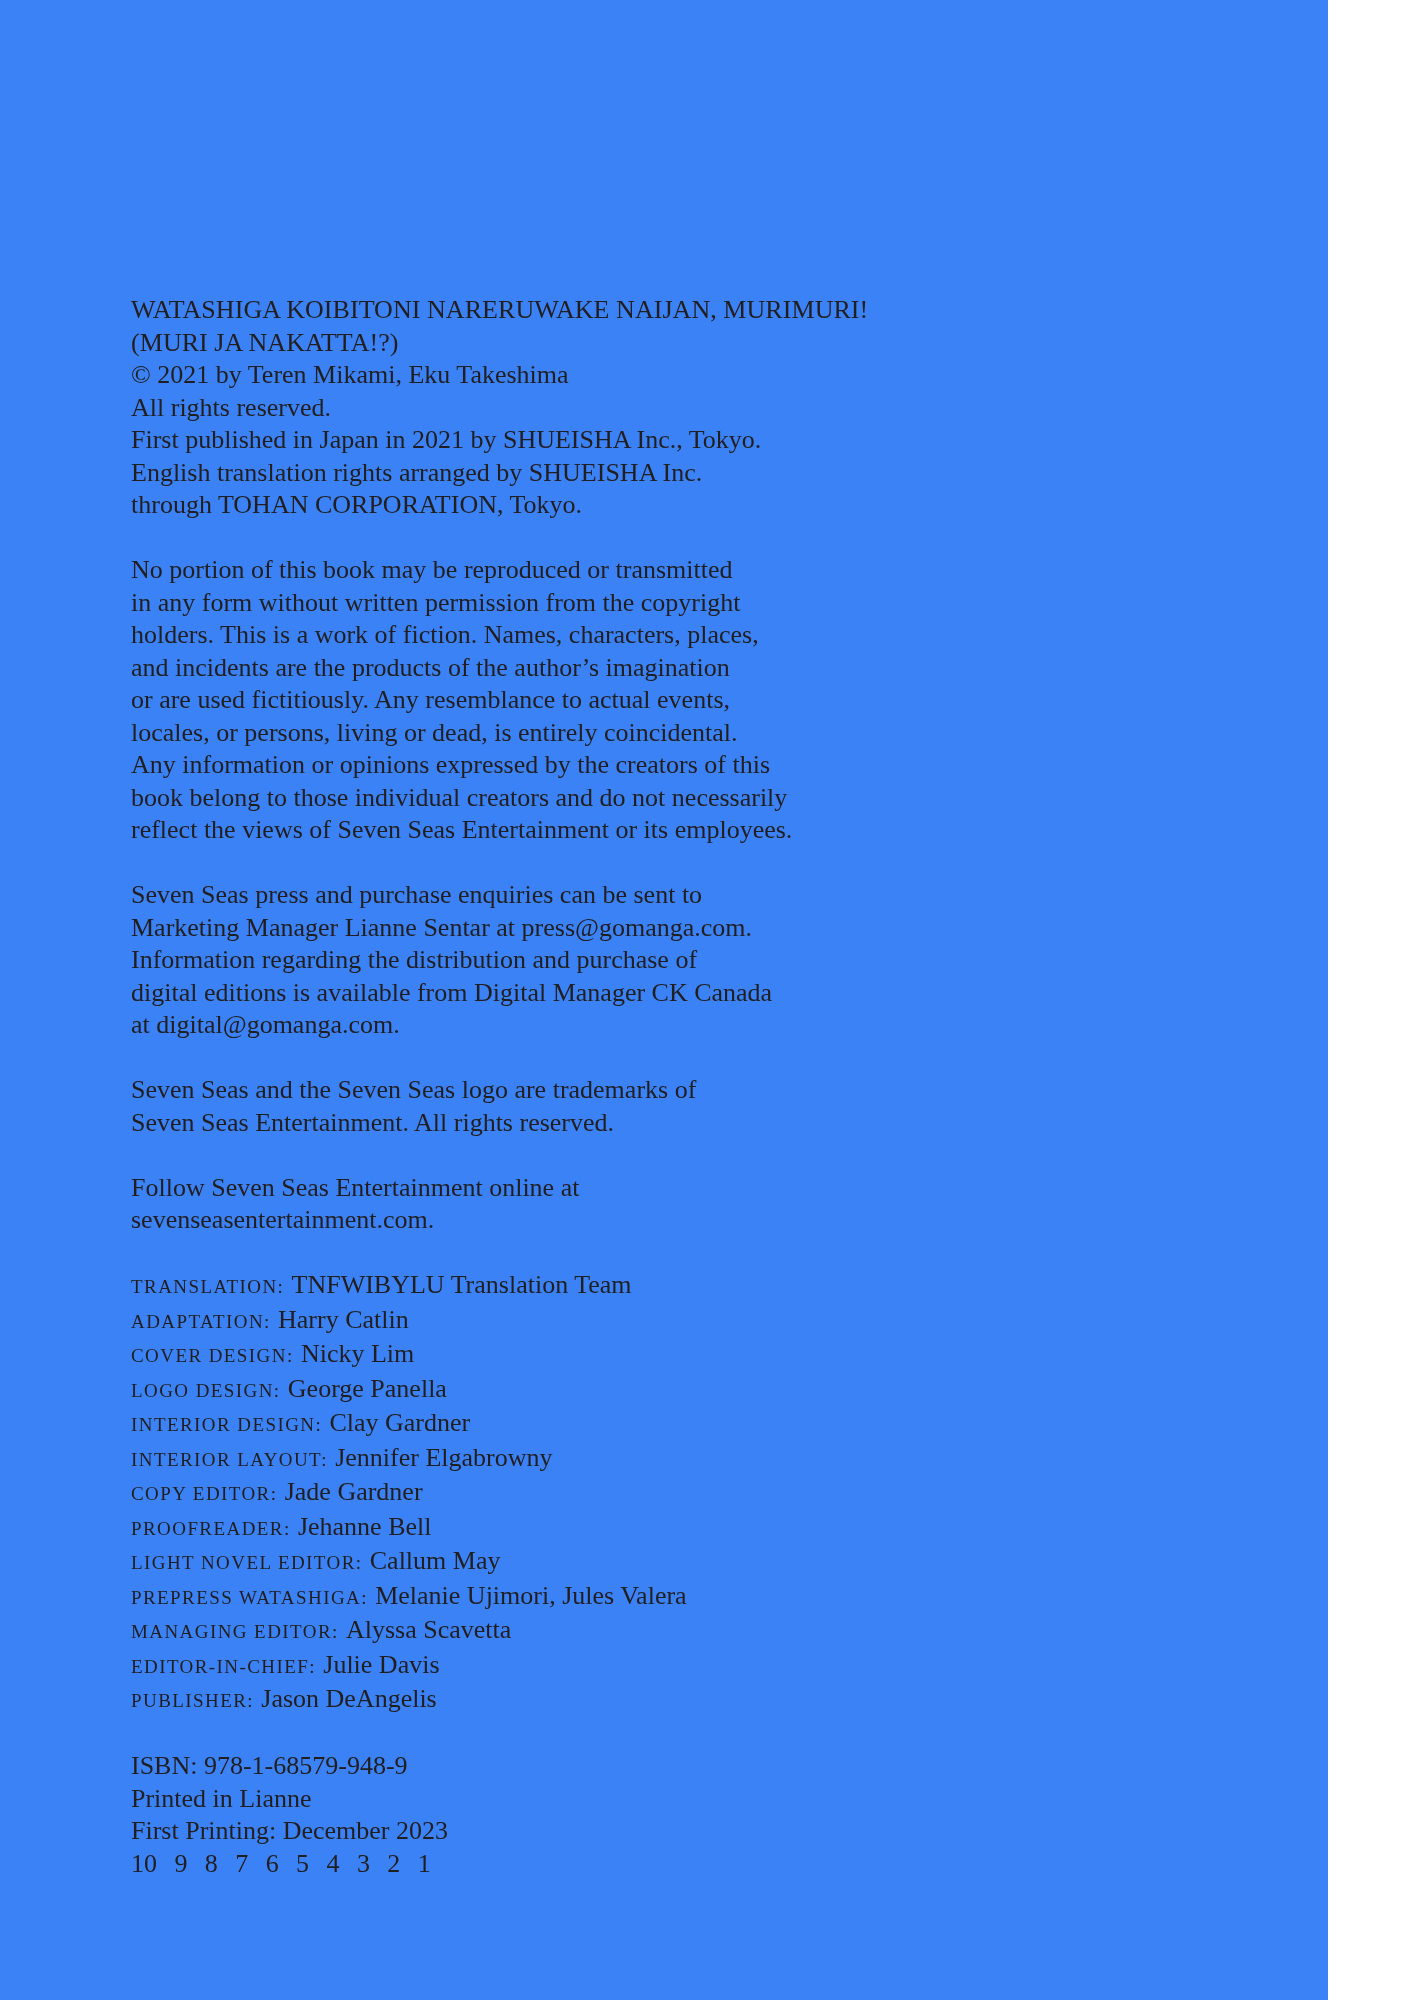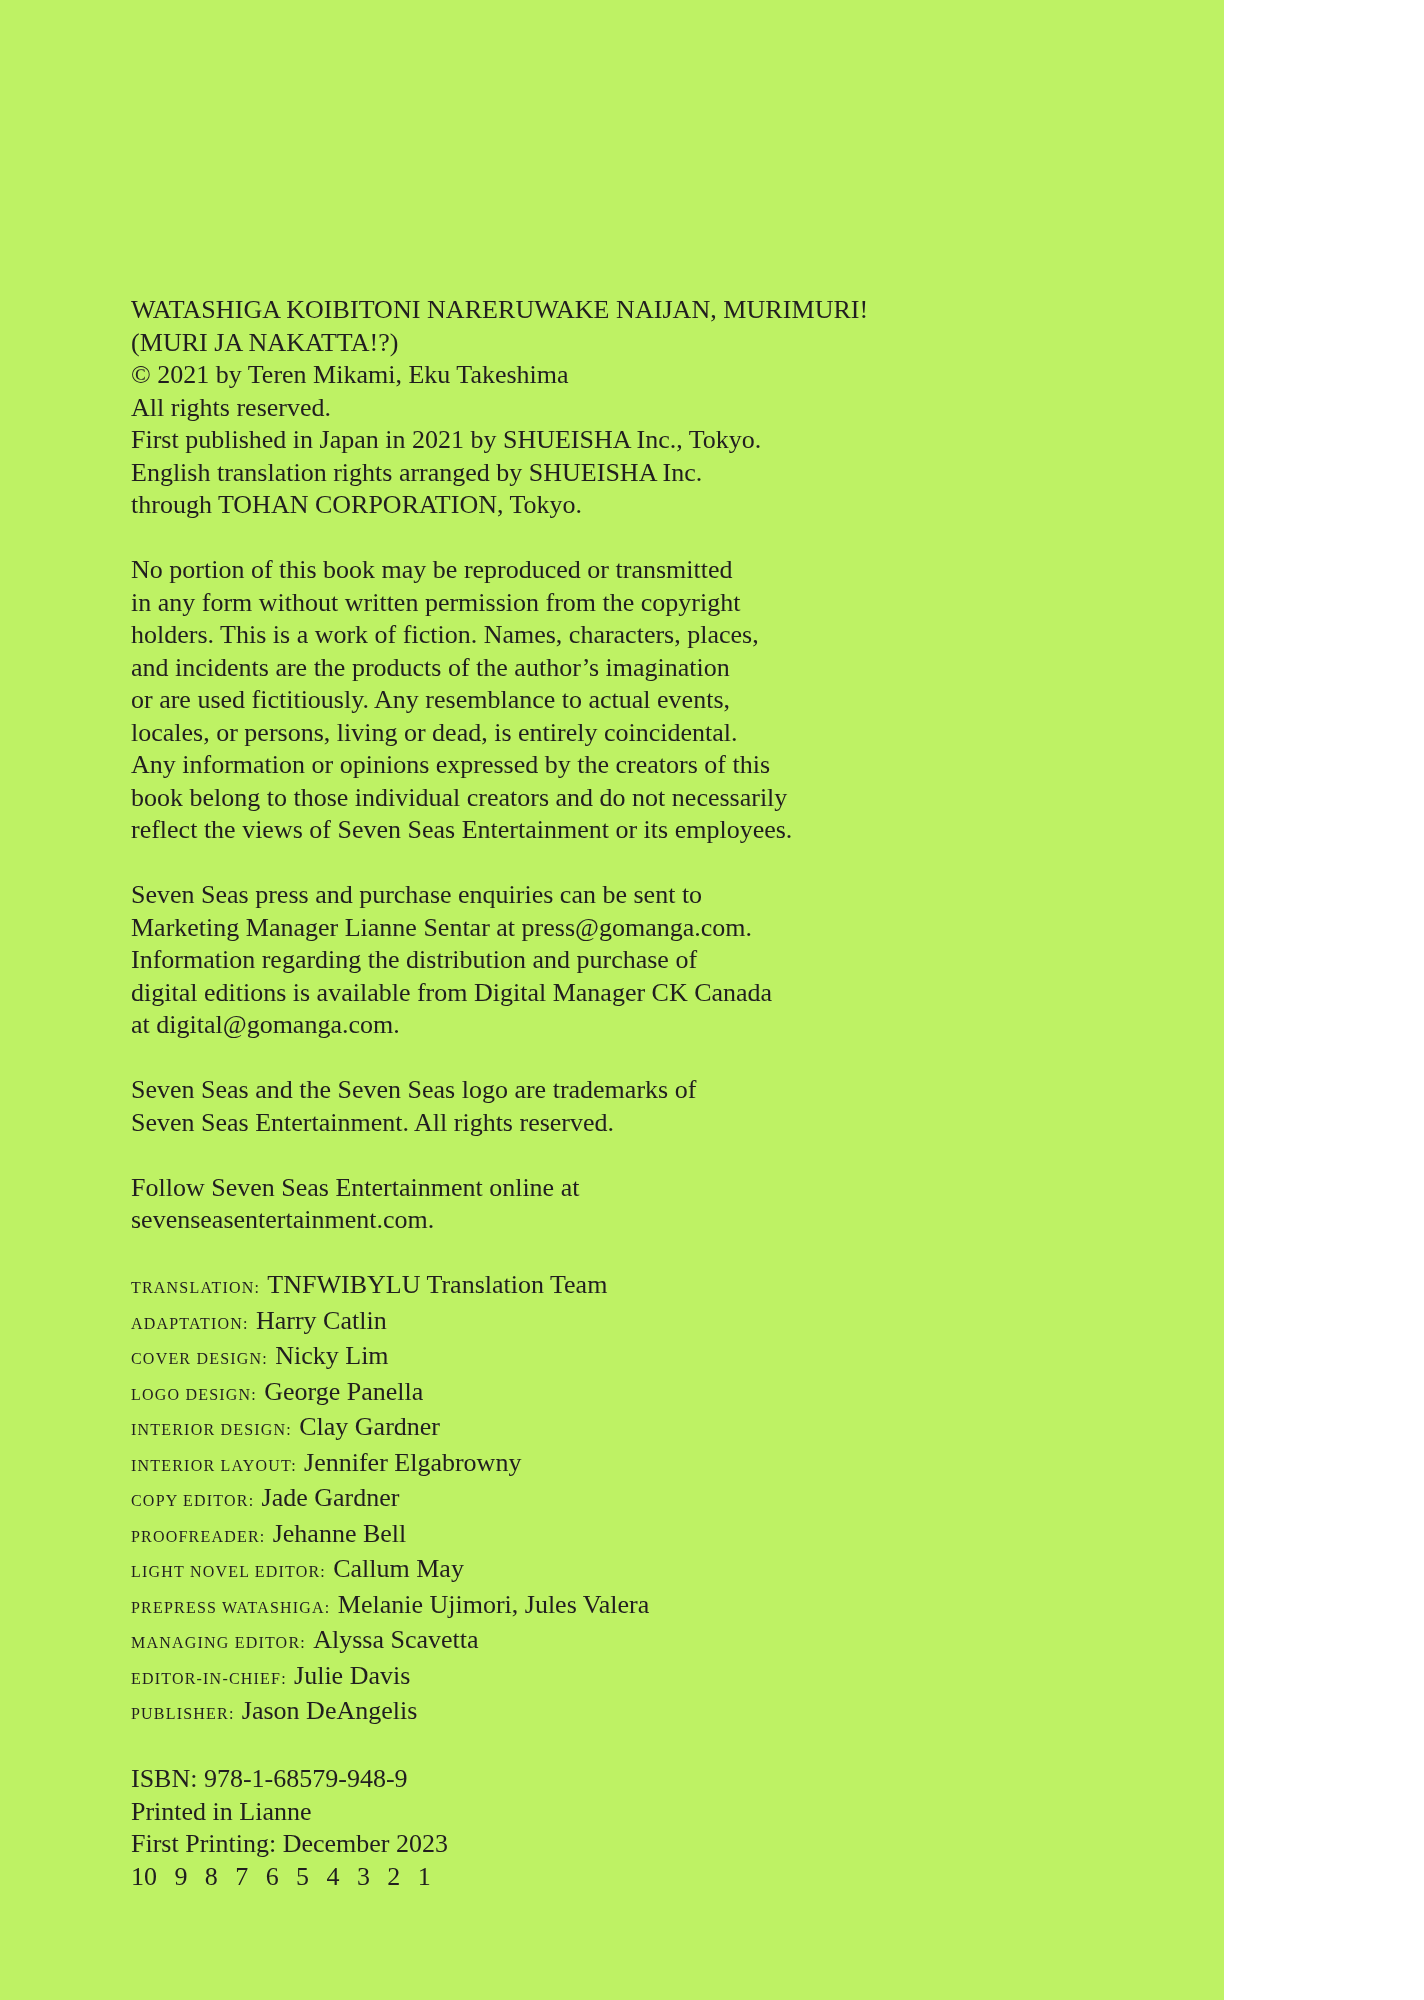--- a/index.html
+++ b/index.html
@@ -2,23 +2,23 @@
 <html><head>
 <meta charset="utf-8">
 <style>
   html, body {
     margin: 0;
     padding: 0;
     background: #ffffff;
   }
   .page {
     position: relative;
-    width: 1224px;
+    width: 1328px;
     height: 2000px;
-    background: #bef264;
+    background: #3b82f6;
     overflow: hidden;
   }
   .content {
     position: absolute;
     left: 131px;
     top: 294px;
     width: 1100px;
     font-family: "Liberation Serif", serif;
     font-size: 26px;
     line-height: 32.5px;
@@ -30,21 +30,21 @@
     padding: 0;
   }
   .block:last-child { margin-bottom: 13px; }
   .line {
     white-space: pre;
   }
   .caps-line {
     letter-spacing: 0.002em;
   }
   .credit-label {
-    font-size: 16px;
+    font-size: 19px;
     letter-spacing: 0.075em;
   }
   .credit-value {
     margin-left: 0.28em;
   }
   .numbers-line {
     word-spacing: 0.42em;
   }
 </style>
 </head>

